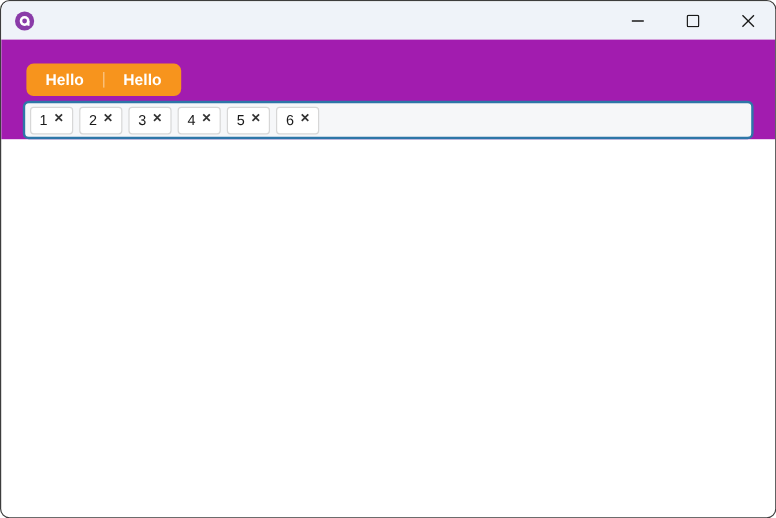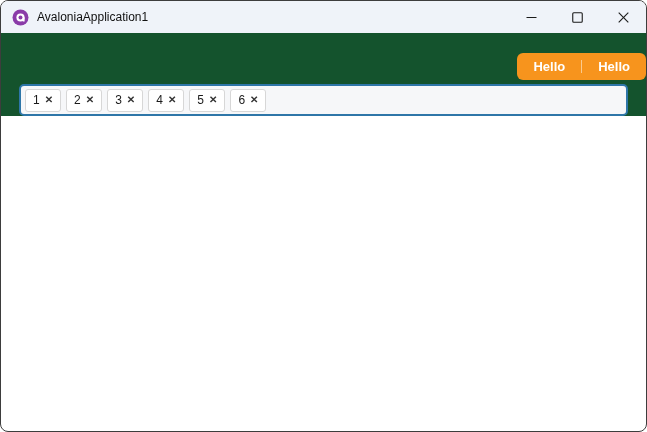--- a/index.html
+++ b/index.html
@@ -47,21 +47,21 @@
     display: flex;
     align-items: center;
     justify-content: center;
     background: transparent;
     border: none;
     padding: 0;
     cursor: default;
   }
   .cap-btn svg { display: block; }
   
-  .content { background: #14532d; text-align: right; }
+  .content { background: #a21caf; }
   .tabstrip {
     margin: 20px 0 0 21px;
     display: inline-flex;
     align-items: center;
     height: 27px;
     background: #F7941D;
     border-radius: 6px;
     color: #ffffff;
     font-weight: bold;
     font-size: 13px;
@@ -112,21 +112,20 @@
 
 <div class="window">
 
   <div class="titlebar">
     <svg class="app-icon" viewBox="0 0 17 17">
       <circle cx="8.5" cy="8.5" r="8" fill="#8A3BA8"></circle>
       <circle cx="8.5" cy="8.5" r="4.1" fill="#ffffff"></circle>
       <circle cx="8.5" cy="8.5" r="2" fill="#8A3BA8"></circle>
       <rect x="10.8" y="8.5" width="1.8" height="4" fill="#ffffff"></rect>
     </svg>
-    <span class="title-text">AvaloniaApplication1</span>
 
     <div class="caption-buttons">
       <button class="cap-btn">
         <svg width="11" height="11" viewBox="0 0 11 11">
           <line x1="0.5" y1="5.5" x2="10.5" y2="5.5" stroke="#1a1a1a" stroke-width="1.1"></line>
         </svg>
       </button>
       <button class="cap-btn">
         <svg width="11" height="11" viewBox="0 0 11 11">
           <rect x="0.75" y="0.75" width="9.5" height="9.5" fill="none" stroke="#1a1a1a" stroke-width="1.1" rx="1"></rect>

